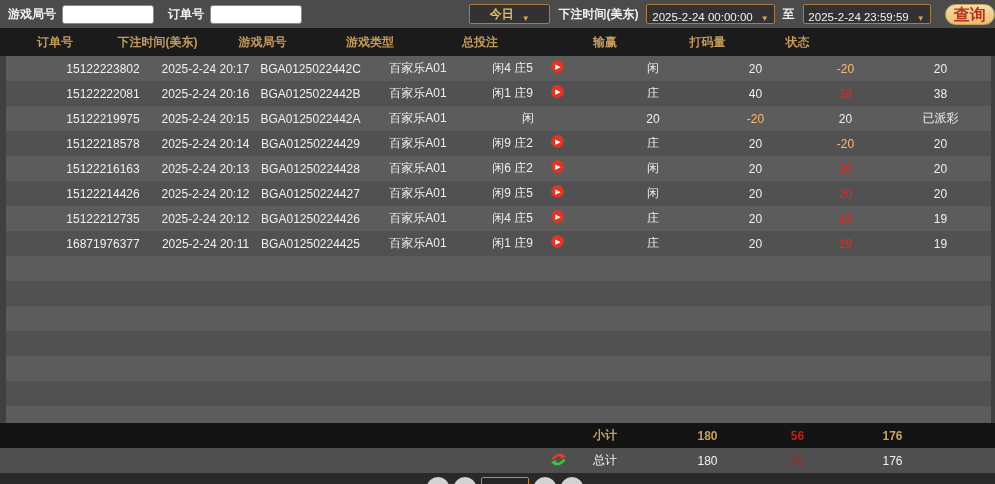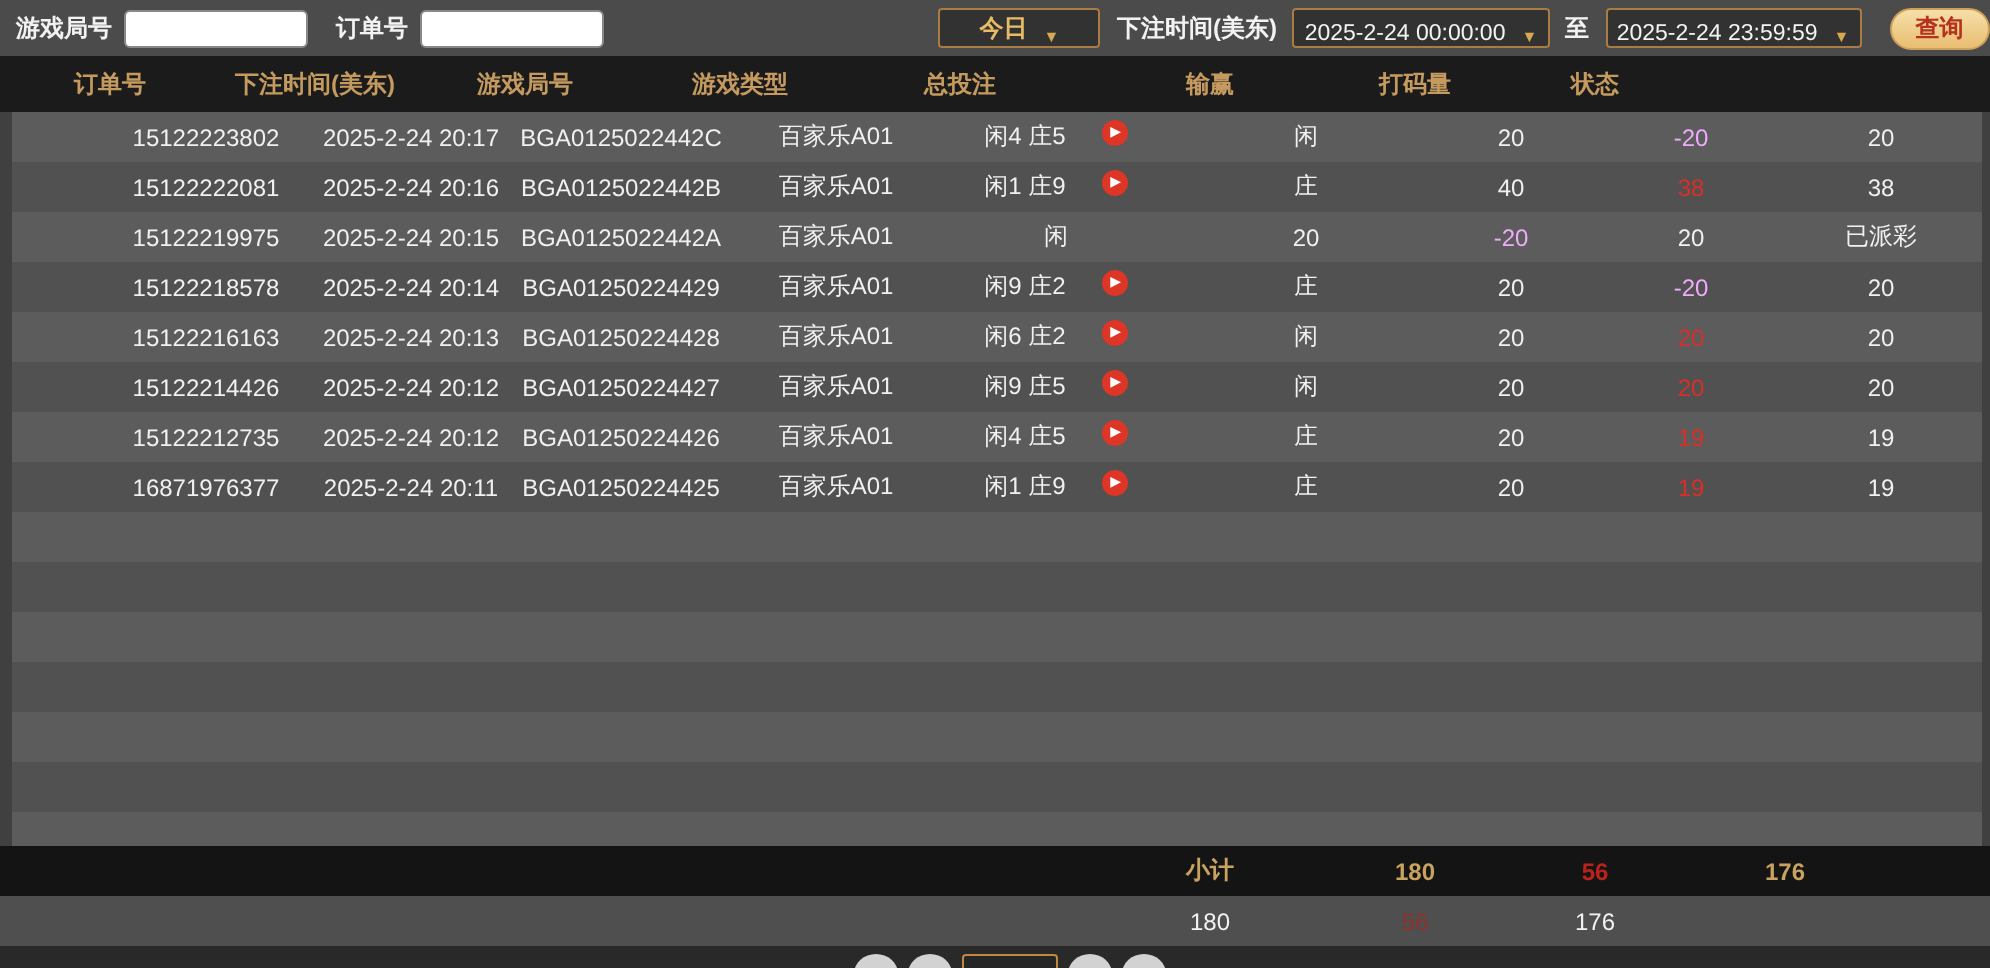--- a/index.html
+++ b/index.html
@@ -22,21 +22,21 @@
     background:#323232; border:1px solid #a87c42; border-radius:2px;
     color:#f2f2f2; gap:8px; cursor:pointer; white-space:nowrap;
   }
   .select .arrow { color:#d8a850; font-size:8px; line-height:1; }
   .select.range { width:84px; margin-left:167px; color:#e8bc64; font-weight:700; }
   .select.date  { width:132px; font-size:11.5px; }
   .toolbar .gap8 { margin-left:8px; }
   .query {
     width:52px; height:21px; margin-left:14px; border:1px solid #caa05a;
     border-radius:11px; background:linear-gradient(#f6dfa8,#e9bd72);
-    color:#b5321f; font-weight:700; font-size:12px; cursor:pointer;
+    color:#b5321f; font-weight:700; font-size:16px; cursor:pointer;
     font-family:Liberation Mono, monospace;
   }
 
   
   .grid {
     display:grid;
     grid-template-columns:110px 95px 115px 100px 120px 130px 75px 105px 85px 60px;
     align-items:center;
   }
   .grid > div { text-align:center; overflow:hidden; white-space:nowrap; }
@@ -46,21 +46,21 @@
   .rows .row:nth-child(even), .stripes .stripe:nth-child(even) { background:#515151; }
   .stripes { height:167px; overflow:hidden; }
   .stripe { height:25px; }
   .result-cell { display:flex; align-items:flex-start; justify-content:center; gap:18px; }
   .play-icon {
     width:13px; height:13px; border-radius:50%; background:#dd3526;
     display:inline-flex; align-items:center; justify-content:center;
     color:#fff; font-size:7px; line-height:1; cursor:pointer; padding-left:1px;
   }
   .win  { color:#d92f26; }
-  .loss { color:#f0abfc; }
+  .loss { color:#fdba74; }
 
   
   .edge { position:absolute; top:56px; height:367px; background:#404040; z-index:3; }
   .edge.l { left:0; width:6px; }
   .edge.r { right:0; width:4px; }
 
   
   .subtotal { height:25px; background:#141414; color:#c8a25e; font-weight:700; }
   .subtotal .win { color:#bb221b; }
   .total { height:25px; background:#4f4f4f; color:#f2f2f2; }
@@ -267,20 +267,31 @@
   <div>176</div>
   <div></div>
 </div>
 
 <div class="total grid">
   <div></div>
     <div></div>
     <div></div>
     <div></div>
     <div></div>
+  <div class="playcell">
+    <span class="refresh-wrap">
+      <svg width="17" height="17" viewBox="0 0 20 20">
+        <path d="M3 10 Q9 2 15 6" stroke="#e23b2a" stroke-width="2.8" fill="none"></path>
+        <polygon points="13,2.5 19,7 12.5,9.5" fill="#e23b2a"></polygon>
+        <path d="M17 10 Q11 18 5 14" stroke="#35c948" stroke-width="2.8" fill="none"></path>
+        <polygon points="7,17.5 1,13 7.5,10.5" fill="#35c948"></polygon>
+      </svg>
+    </span>
+    <span>总计</span>
+  </div>
   <div>180</div>
   <div class="win">56</div>
   <div>176</div>
   <div></div>
 </div>
 
 <div class="bottombar">
   <div class="pager">
     <div class="pcircle"></div>
     <div class="pcircle"></div>

